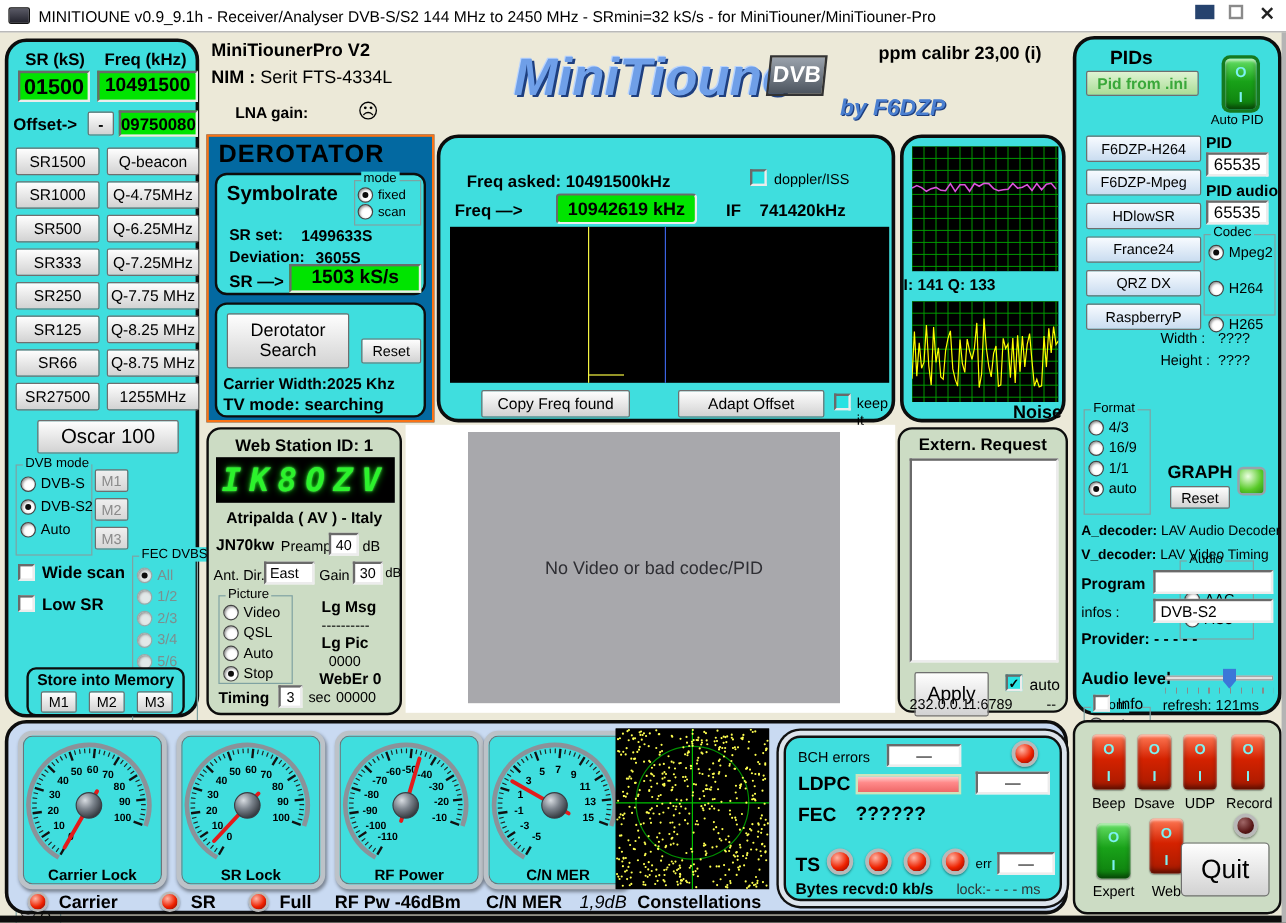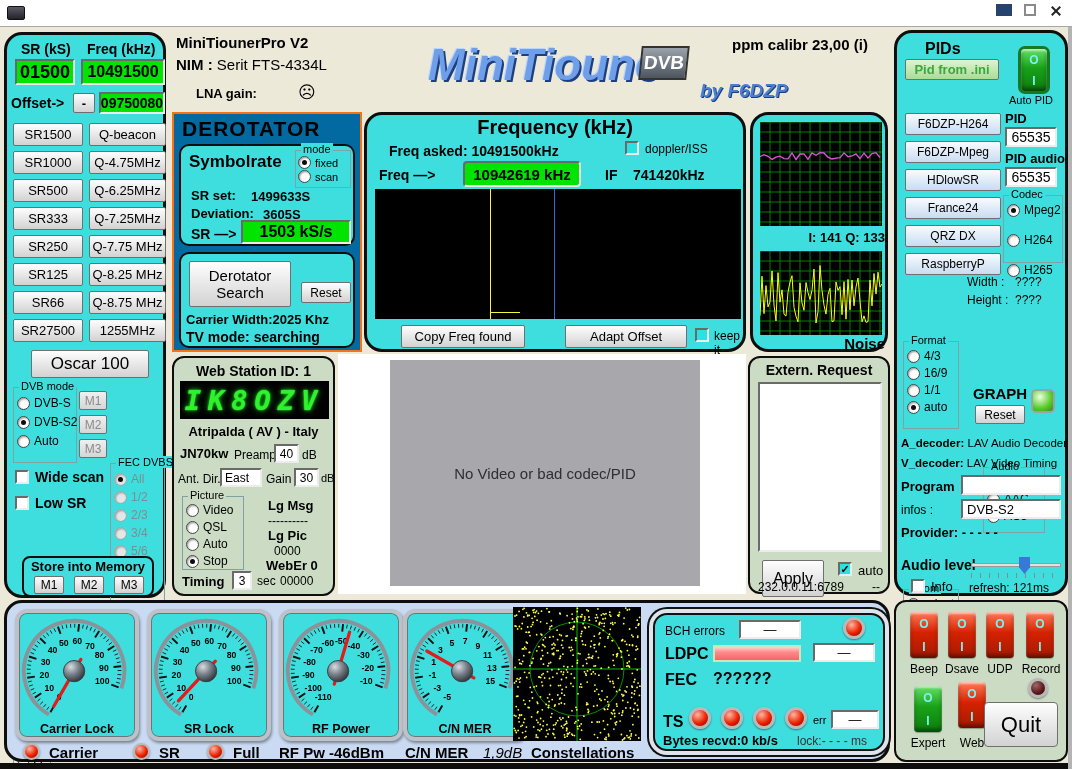--- a/index.html
+++ b/index.html
@@ -42,20 +42,21 @@
 .xline::after{transform:rotate(-45deg)}
 .gauge{border-radius:12px;background:#3fdede;border:4px solid #bcc2c8;box-shadow:inset 0 0 0 1px #6e747a,1px 2px 3px rgba(0,0,0,.4)}
 .lbl12{font-size:12px}
 .centerflex{display:flex;align-items:center;justify-content:center}
 </style>
 </head>
 <body>
 
 <div class="titlebar">
   <div class="abs" style="left:7px;top:6px;width:18px;height:14px;background:linear-gradient(#5a5a66,#23232d);border:1px solid #111;border-radius:2px"></div>
+  <div class="abs" style="left:32px;top:6px;font-size:13px;white-space:nowrap">MINITIOUNE v0.9_9.1h - Receiver/Analyser DVB-S/S2 144 MHz to 2450 MHz - SRmini=32 kS/s - for MiniTiouner/MiniTiouner-Pro</div>
   <div class="abs" style="right:60px;top:4px">
       <div style="width:16px;height:12px;background:#26436e"></div>
     </div>
   <div class="abs" style="right:36px;top:4px">
       <div style="width:12px;height:12px;border:2px solid #8a8a8a"></div>
     </div>
   <div class="abs" style="right:10px;top:5px">
       <div class="xline"></div>
     </div>
 </div>
@@ -216,21 +217,20 @@
       <span>Derotator</span>
       <span>Search</span>
     </div>
     <div class="btn abs" style="left:120px;top:28px;width:50px;height:21px;font-size:12px">Reset</div>
     <div class="abs b" style="left:5px;top:58px;font-size:13px">Carrier Width:2025 Khz</div>
     <div class="abs b" style="left:5px;top:75px;font-size:14px">TV mode: searching</div>
   </div>
 </div>
 
 <div class="cyanP abs" style="left:364px;top:112px;width:382px;height:240px">
-  <div class="abs b" style="left:0;top:1px;width:100%;text-align:center;font-size:20px">Frequency (kHz)</div>
   <div class="abs b" style="left:22px;top:28px;font-size:14px">Freq asked: 10491500kHz</div>
   <span class="cb cyan abs" style="left:258px;top:26px"></span>
   <div class="abs lbl12" style="left:278px;top:27px">doppler/ISS</div>
   <div class="abs b" style="left:12px;top:52px;font-size:14px">Freq —&gt;</div>
   <div class="green-display abs" style="left:96px;top:46px;width:118px;height:26px;font-size:15px;border-radius:4px">10942619 kHz</div>
   <div class="abs b" style="left:238px;top:52px;font-size:14px">IF</div>
   <div class="abs b" style="left:266px;top:52px;font-size:14px">741420kHz</div>
   <div class="abs" style="left:8px;top:74px;width:366px;height:130px;background:#000" id="spectrum">
       <div class="abs" style="left: 31.5%; top: 0px; width: 1px; height: 100%; background: rgb(245, 245, 66);"></div>
       <div class="abs" style="left: 31.5%; bottom: 6px; width: 30px; height: 1px; background: rgb(245, 245, 66);"></div>
@@ -263,21 +263,21 @@
         <line x1="0" y1="30" x2="122" y2="30" stroke="#00a000" stroke-width="0.8"></line>
         <line x1="0" y1="40" x2="122" y2="40" stroke="#00a000" stroke-width="0.8"></line>
         <line x1="0" y1="50" x2="122" y2="50" stroke="#00a000" stroke-width="0.8"></line>
         <line x1="0" y1="60" x2="122" y2="60" stroke="#00a000" stroke-width="0.8"></line>
         <line x1="0" y1="70" x2="122" y2="70" stroke="#00a000" stroke-width="0.8"></line>
         <line x1="0" y1="80" x2="122" y2="80" stroke="#00a000" stroke-width="0.8"></line>
         <line x1="0" y1="90" x2="122" y2="90" stroke="#00a000" stroke-width="0.8"></line>
         <line x1="0" y1="100" x2="122" y2="100" stroke="#00a000" stroke-width="0.8"></line>
         <polyline points="0,34.7 4,32.6 8,34.3 12,37.4 16,35.2 20,34.2 24,36.6 28,36.9 32,31.0 36,37.5 40,32.0 44,31.9 48,37.4 52,30.9 56,33.2 60,30.7 64,31.0 68,35.2 72,37.0 76,36.2 80,35.7 84,30.9 88,34.8 92,34.0 96,31.9 100,36.7 104,31.0 108,36.1 112,31.5 116,30.7 120,35.5 " fill="none" stroke="#dd55dd" stroke-width="1.3"></polyline>
       </svg></div>
-  <div class="abs b" style="left:0;top:115px;width:100%;text-align:right;font-size:13px">I:  141  Q:  133</div>
+  <div class="abs b" style="left:0;top:115px;width:100%;text-align:left;font-size:13px">I:  141  Q:  133</div>
   <div class="abs" style="left:7px;top:136px;width:122px;height:84px;background:#000" id="noisescope"><svg viewBox="0 0 122 84" width="100%" height="100%">
         <line x1="0" y1="0" x2="0" y2="84" stroke="#00a000" stroke-width="0.8"></line>
         <line x1="10" y1="0" x2="10" y2="84" stroke="#00a000" stroke-width="0.8"></line>
         <line x1="20" y1="0" x2="20" y2="84" stroke="#00a000" stroke-width="0.8"></line>
         <line x1="30" y1="0" x2="30" y2="84" stroke="#00a000" stroke-width="0.8"></line>
         <line x1="40" y1="0" x2="40" y2="84" stroke="#00a000" stroke-width="0.8"></line>
         <line x1="50" y1="0" x2="50" y2="84" stroke="#00a000" stroke-width="0.8"></line>
         <line x1="60" y1="0" x2="60" y2="84" stroke="#00a000" stroke-width="0.8"></line>
         <line x1="70" y1="0" x2="70" y2="84" stroke="#00a000" stroke-width="0.8"></line>
         <line x1="80" y1="0" x2="80" y2="84" stroke="#00a000" stroke-width="0.8"></line>

